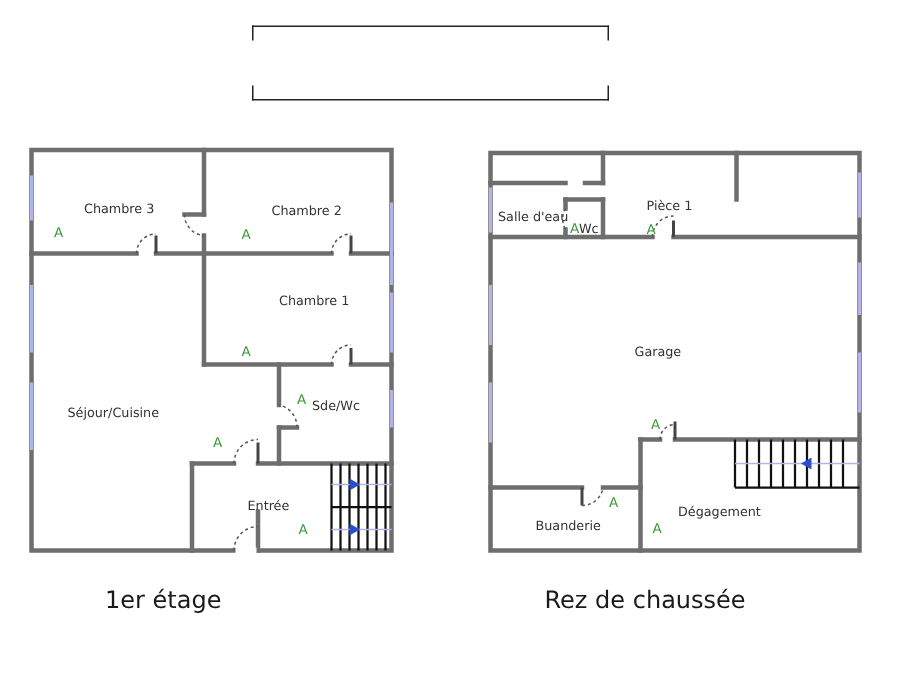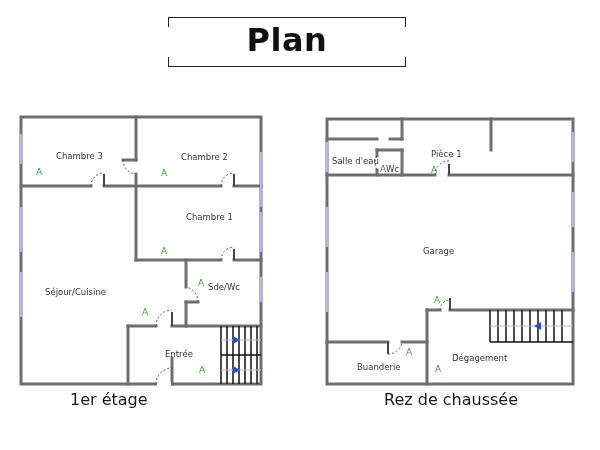--- a/index.html
+++ b/index.html
@@ -2,37 +2,36 @@
 <html><head>
 <meta charset="utf-8">
 <style>
   html, body { margin: 0; padding: 0; background: #ffffff; }
   body { width: 600px; height: 450px; position: relative; overflow: hidden; font-family: "DejaVu Sans", sans-serif; }
   .title-box { position: absolute; left: 168px; top: 17px; width: 238px; height: 50px; }
   .title-box .bracket-top { position: absolute; left: 0; top: 0; width: 100%; height: 0; border-top: 1.5px solid #222; }
   .title-box .bracket-bot { position: absolute; left: 0; bottom: 0; width: 100%; height: 0; border-bottom: 1.5px solid #222; }
   .title-box .tick { position: absolute; width: 0; height: 10px; border-left: 1.5px solid #222; }
   .title-text { position: absolute; left: 0; top: 4px; width: 100%; text-align: center; font-family: "DejaVu Sans", sans-serif; font-weight: bold; font-size: 32px; color: #111; letter-spacing: 0.5px; }
-  .plan { position: absolute; top: 112px; }
+  .plan { position: absolute; top: 95px; }
   .plan svg { display: block; }
   .caption { position: absolute; top: 390px; font-family: "DejaVu Sans", sans-serif; font-size: 16px; color: #1a1a1a; }
   svg text.room { font-family: "DejaVu Sans", sans-serif; font-size: 8.5px; fill: #333; }
   svg text.marker { font-family: "DejaVu Sans", sans-serif; font-size: 9px; fill: #3a9a3a; }
 </style>
 </head>
 <body>
 
 <div class="title-box">
   <div class="bracket-top"></div>
   <div class="bracket-bot"></div>
   <div class="tick" style="left:0; top:0;"></div>
   <div class="tick" style="right:0; top:0;"></div>
   <div class="tick" style="left:0; bottom:0;"></div>
   <div class="tick" style="right:0; bottom:0;"></div>
-  <div class="title-text">Plan</div>
 </div>
 
 <div class="plan" style="left:18px;">
   <svg width="248" height="275" viewBox="0 0 248 275">
     <g fill="none" stroke="#6e6e6e" stroke-width="3" stroke-linecap="square">
 
       <rect x="3" y="5" width="240" height="267"></rect>
 
       <line x1="3" y1="74" x2="73" y2="74"></line>
       <line x1="86" y1="74" x2="203" y2="74"></line>
@@ -197,13 +196,13 @@
 
     <text class="marker" x="58" y="60">A</text>
     <text class="marker" x="109" y="61">A</text>
     <text class="marker" x="112" y="191">A</text>
     <text class="marker" x="84" y="243">A</text>
     <text class="marker" x="113" y="260">A</text>
   </svg>
 </div>
 
 <div class="caption" style="left:70px;">1er étage</div>
-<div class="caption" style="left:384px;">Rez de chaussée</div>
+<div class="caption" style="left:363px;">Rez de chaussée</div>
 
 </body></html>

